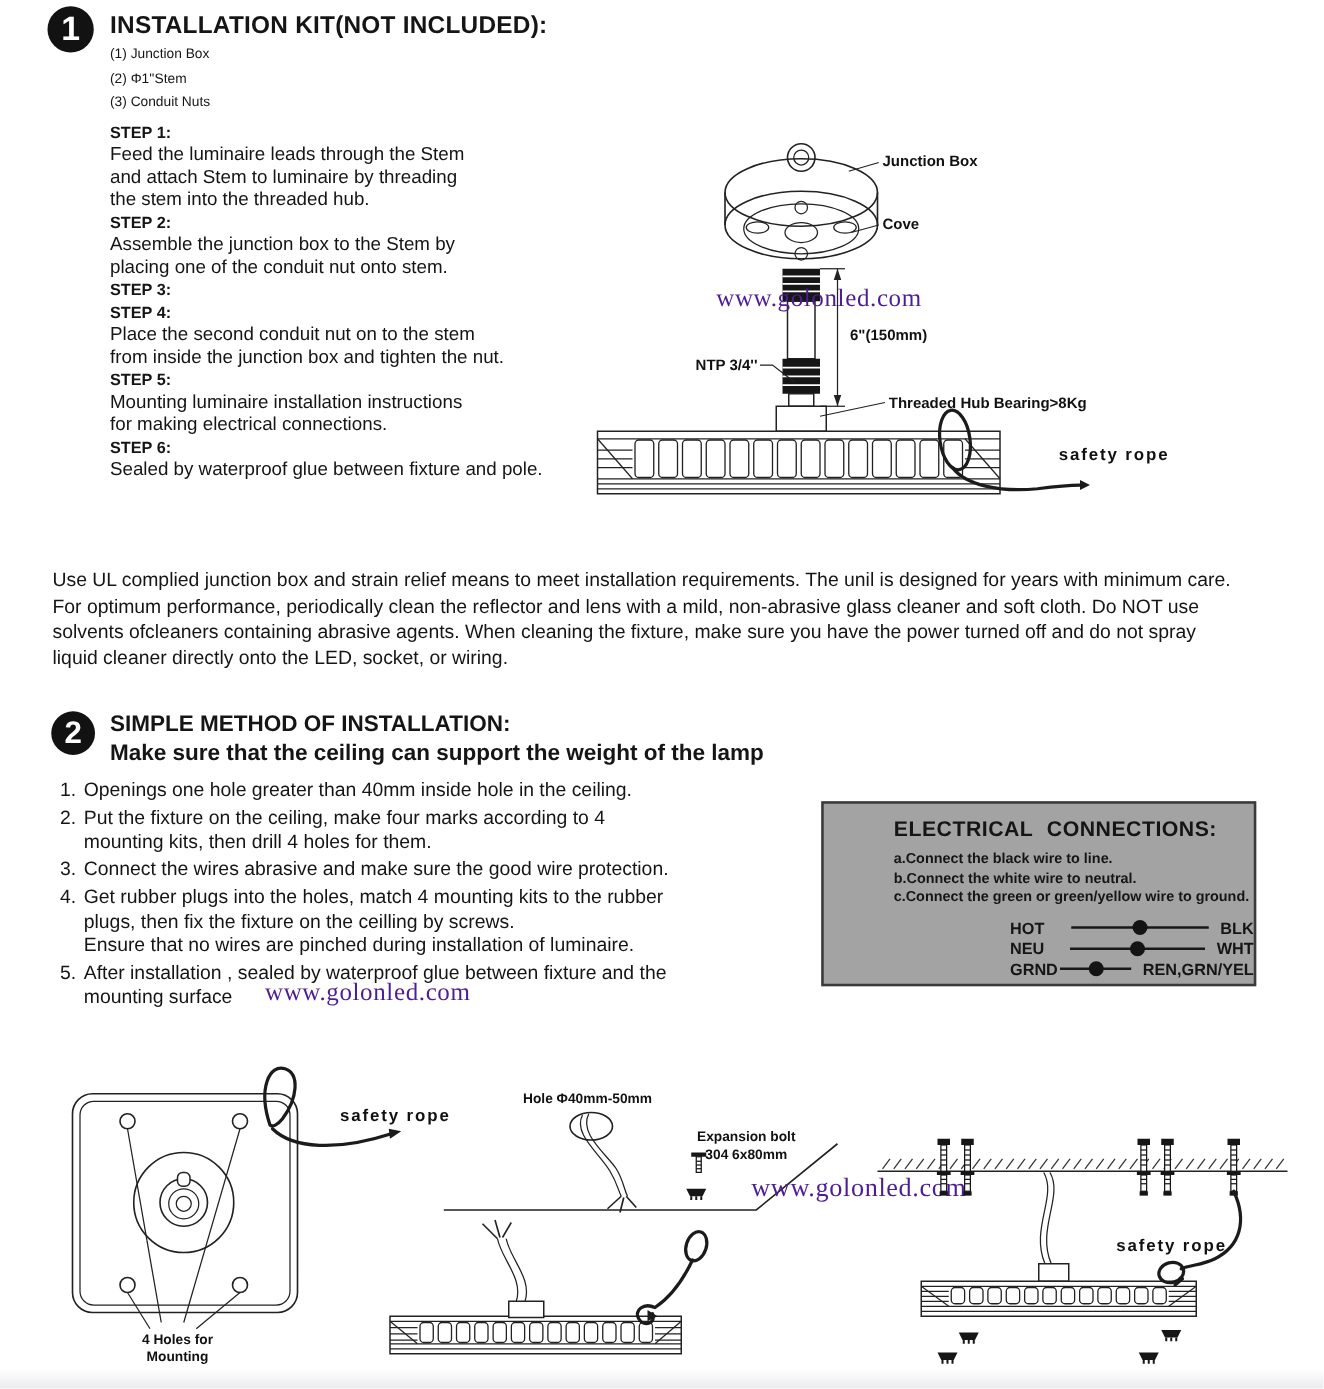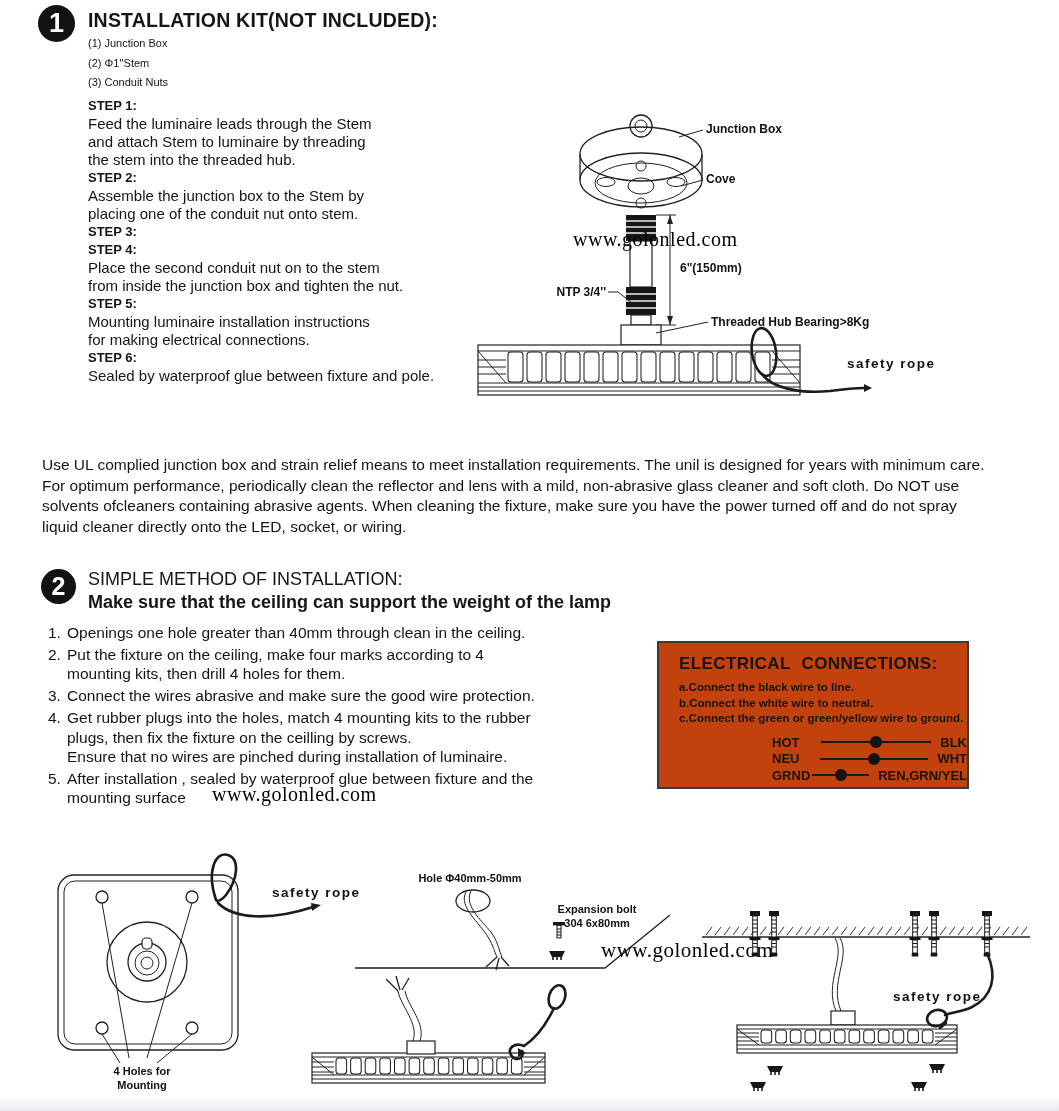--- a/index.html
+++ b/index.html
@@ -8,36 +8,36 @@
   .abs{position:absolute;}
   .badge{background:#121212;color:#fff;border-radius:50%;display:flex;align-items:center;justify-content:center;font-weight:bold;}
   #badge1{left:38px;top:5px;width:37px;height:37px;font-size:27px;}
   #badge2{left:41px;top:569px;width:35px;height:35px;font-size:25px;}
   #title1{left:88px;top:9px;font-size:19.5px;font-weight:bold;letter-spacing:.2px;}
   #kit-items{left:88px;top:34px;font-size:11px;line-height:19.5px;white-space:pre-line;}
   #steps{left:88px;top:97px;width:450px;font-size:15px;}
   .step-label{font-weight:bold;line-height:18px;font-size:13px;}
   .step-text{line-height:18px;white-space:pre-line;}
   #care-note{left:42px;top:455px;width:1005px;font-size:15.5px;line-height:20.6px;white-space:pre-line;}
-  #title2{left:88px;top:569px;font-size:18px;font-weight:normal;}
+  #title2{left:88px;top:569px;font-size:18px;font-weight:bold;}
   #subtitle2{left:88px;top:592px;font-size:18px;font-weight:bold;}
   #method-list{left:48px;top:623px;width:610px;font-size:15.5px;}
   .li{display:flex;margin-bottom:2.5px;}
   .li .num{flex:0 0 19px;line-height:19.4px;}
   .li .txt{line-height:19.4px;white-space:pre-line;}
-  #elec-box{left:657px;top:641px;width:308px;height:144px;border:2px solid #3a3a3a;background:#c2410c;}
+  #elec-box{left:657px;top:641px;width:308px;height:144px;border:2px solid #3a3a3a;background:#a3a3a3;padding-left:36px;}
   #elec-title{margin:11px 0 0 20px;font-size:17px;font-weight:bold;word-spacing:6px;letter-spacing:.4px;}
   #elec-notes{margin:6px 0 0 20px;font-size:11.5px;font-weight:600;line-height:15.6px;white-space:pre-line;}
   #wires{margin:7px 0 0 88px;}
   .wrow{display:flex;align-items:center;height:16.5px;margin-left:25px;}
   .wlab{width:48px;font-size:13px;font-weight:bold;}
   .wline{position:relative;width:112px;height:2px;background:#181818;margin:0 9px 0 2px;}
   .wline .dot{position:absolute;left:50%;top:50%;transform:translate(-50%,-50%);width:12px;height:12px;border-radius:50%;background:#141414;}
   .wright{font-size:13px;font-weight:bold;white-space:nowrap;}
-  .wm{position:absolute;font-family:"Liberation Serif",serif;color:#000000;letter-spacing:.5px;}
+  .wm{position:absolute;font-family:"Liberation Serif",serif;color:#4c1d95;letter-spacing:.5px;}
   #wm1{left:573px;top:228px;font-size:20px;}
   #wm2{left:212px;top:783px;font-size:20px;}
   #wm3{left:601px;top:938px;font-size:21px;}
   svg{overflow:visible;}
   svg .ln{stroke:#222;stroke-width:1.3;fill:none;}
   svg .thin{stroke:#222;stroke-width:1;fill:none;}
   svg .blk{fill:#161616;stroke:none;}
   svg .wht{fill:#fff;stroke:#222;stroke-width:1.2;}
   svg .rope{stroke:#1b1b1b;stroke-width:2.6;fill:none;stroke-linecap:round;}
   svg .fins{fill:#fff;stroke:#222;stroke-width:1.05;}
@@ -205,21 +205,21 @@
 solvents ofcleaners containing abrasive agents. When cleaning the fixture, make sure you have the power turned off and do not spray
 liquid cleaner directly onto the LED, socket, or wiring.</div>
 
   <div class="abs badge" id="badge2">2</div>
   <div class="abs" id="title2">SIMPLE METHOD OF INSTALLATION:</div>
   <div class="abs" id="subtitle2">Make sure that the ceiling can support the weight of the lamp</div>
 
   <div class="abs" id="method-list">
     <div class="li">
       <span class="num">1.</span>
-      <span class="txt">Openings one hole greater than 40mm through clean in the ceiling.</span>
+      <span class="txt">Openings one hole greater than 40mm inside hole in the ceiling.</span>
     </div>
     <div class="li">
       <span class="num">2.</span>
       <span class="txt">Put the fixture on the ceiling, make four marks according to 4
 mounting kits, then drill 4 holes for them.</span>
     </div>
     <div class="li">
       <span class="num">3.</span>
       <span class="txt">Connect the wires abrasive and make sure the good wire protection.</span>
     </div>

